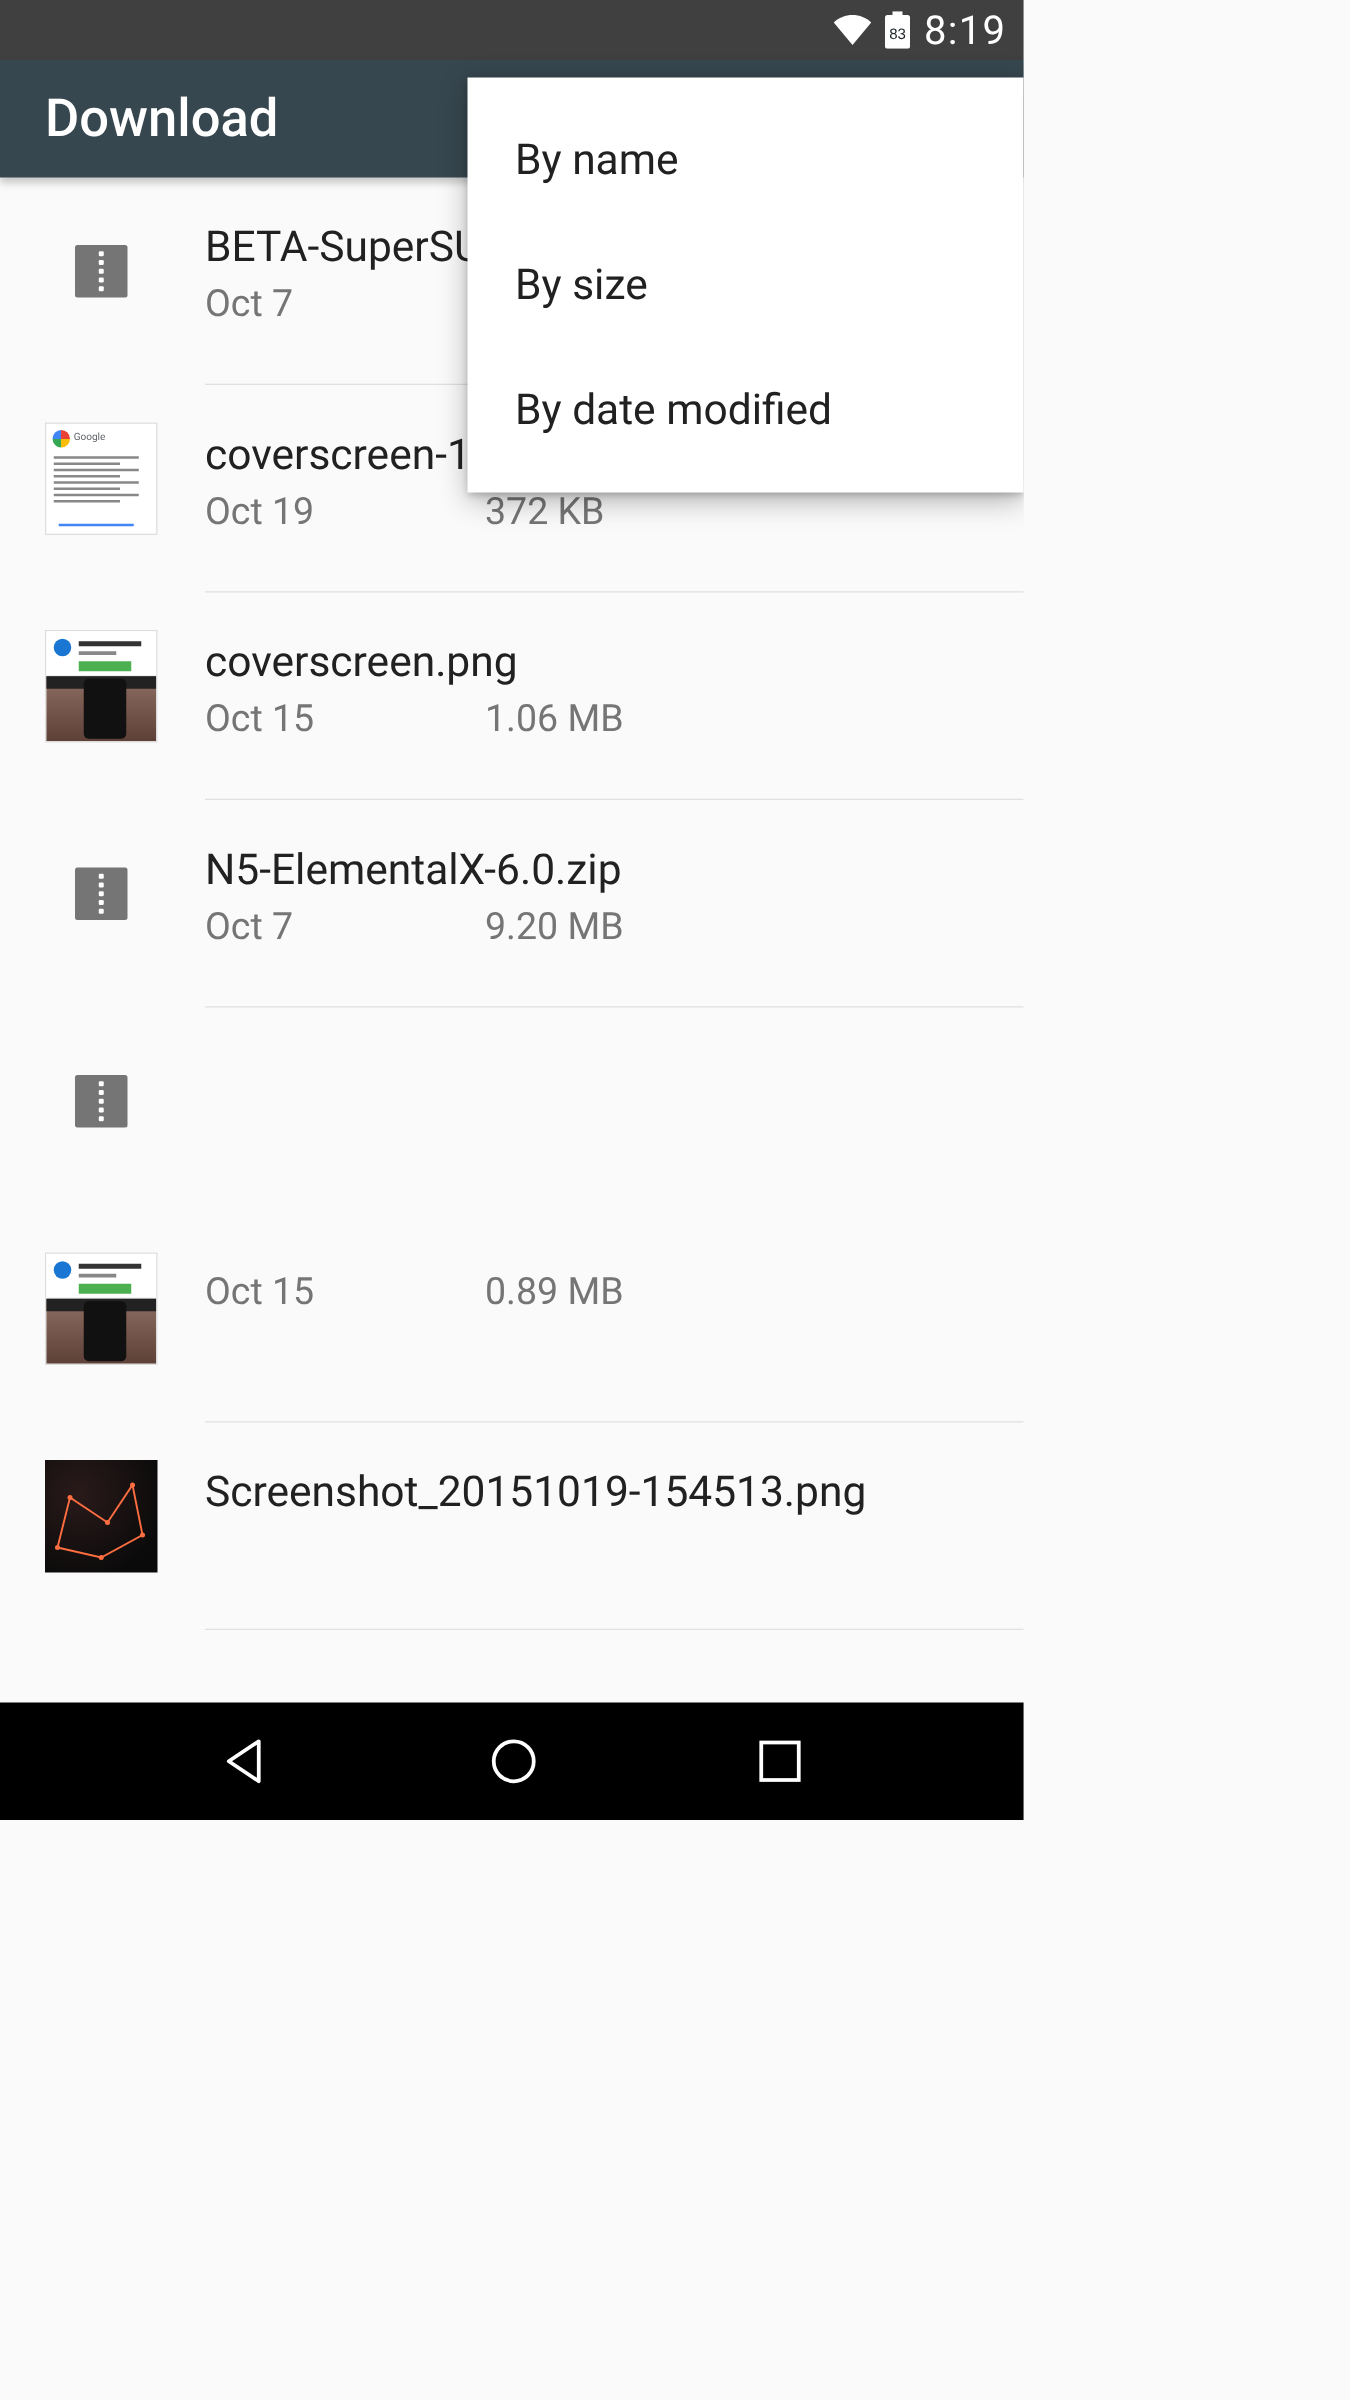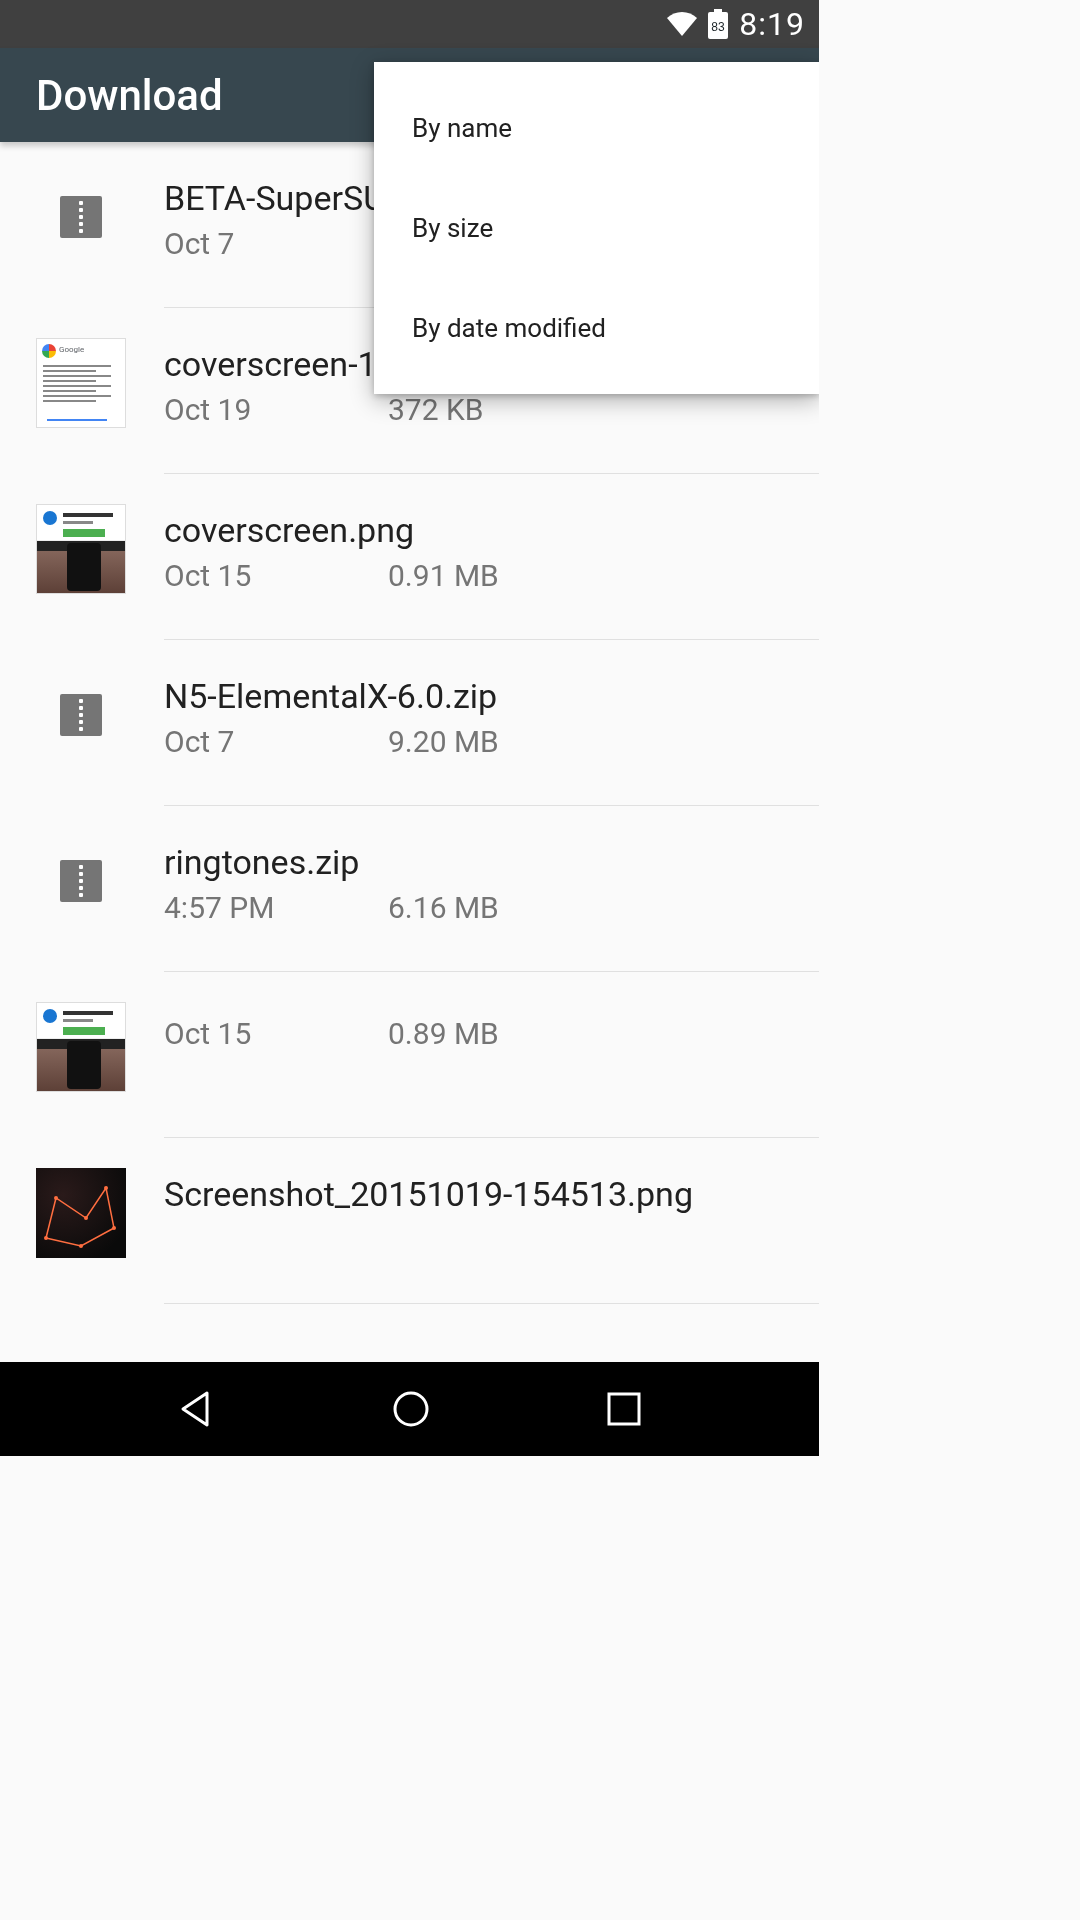--- a/index.html
+++ b/index.html
@@ -168,21 +168,21 @@
     background: #ffffff;
     box-shadow: 0 6px 22px rgba(0,0,0,0.3), 0 2px 6px rgba(0,0,0,0.2);
     z-index: 10;
     padding: 16px 0;
   }
   .popup .item {
     height: 100px;
     display: flex;
     align-items: center;
     padding-left: 38px;
-    font-size: 26px;
+    font-size: 34px;
     color: #212121;
   }
 
   
   .nav-bar {
     position: absolute;
     bottom: 0; left: 0; right: 0;
     height: 94px;
     background: #000000;
     display: flex;
@@ -275,21 +275,21 @@
         <div class="bottom">
             <div class="navstrip"></div>
             <div class="phone"></div>
           </div>
       </div>
     </div>
     <div class="meta">
       <div class="fname">coverscreen.png</div>
       <div class="sub">
         <span class="date">Oct 15</span>
-        <span class="size">0.91 MB</span>
+        <span class="size">1.06 MB</span>
       </div>
     </div>
   </div>
 
   <div class="file-row">
     <div class="thumb">
       <div class="zip-icon">
         <div class="dots">
             <span></span>
             <span></span>
@@ -311,27 +311,20 @@
   <div class="file-row">
     <div class="thumb">
       <div class="zip-icon">
         <div class="dots">
             <span></span>
             <span></span>
             <span></span>
             <span></span>
             <span></span>
           </div>
-      </div>
-    </div>
-    <div class="meta">
-      <div class="fname">ringtones.zip</div>
-      <div class="sub">
-        <span class="date">4:57 PM</span>
-        <span class="size">6.16 MB</span>
       </div>
     </div>
   </div>
 
   <div class="file-row">
     <div class="thumb">
       <div class="img-appshot">
         <div class="topbar">
             <span class="badge"></span>
             <span class="line1"></span>

